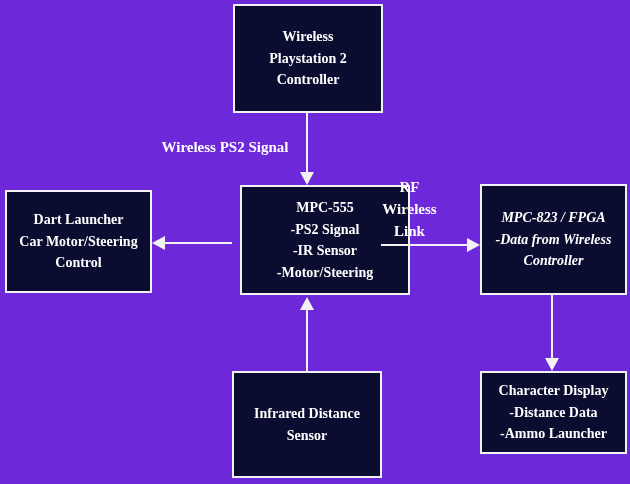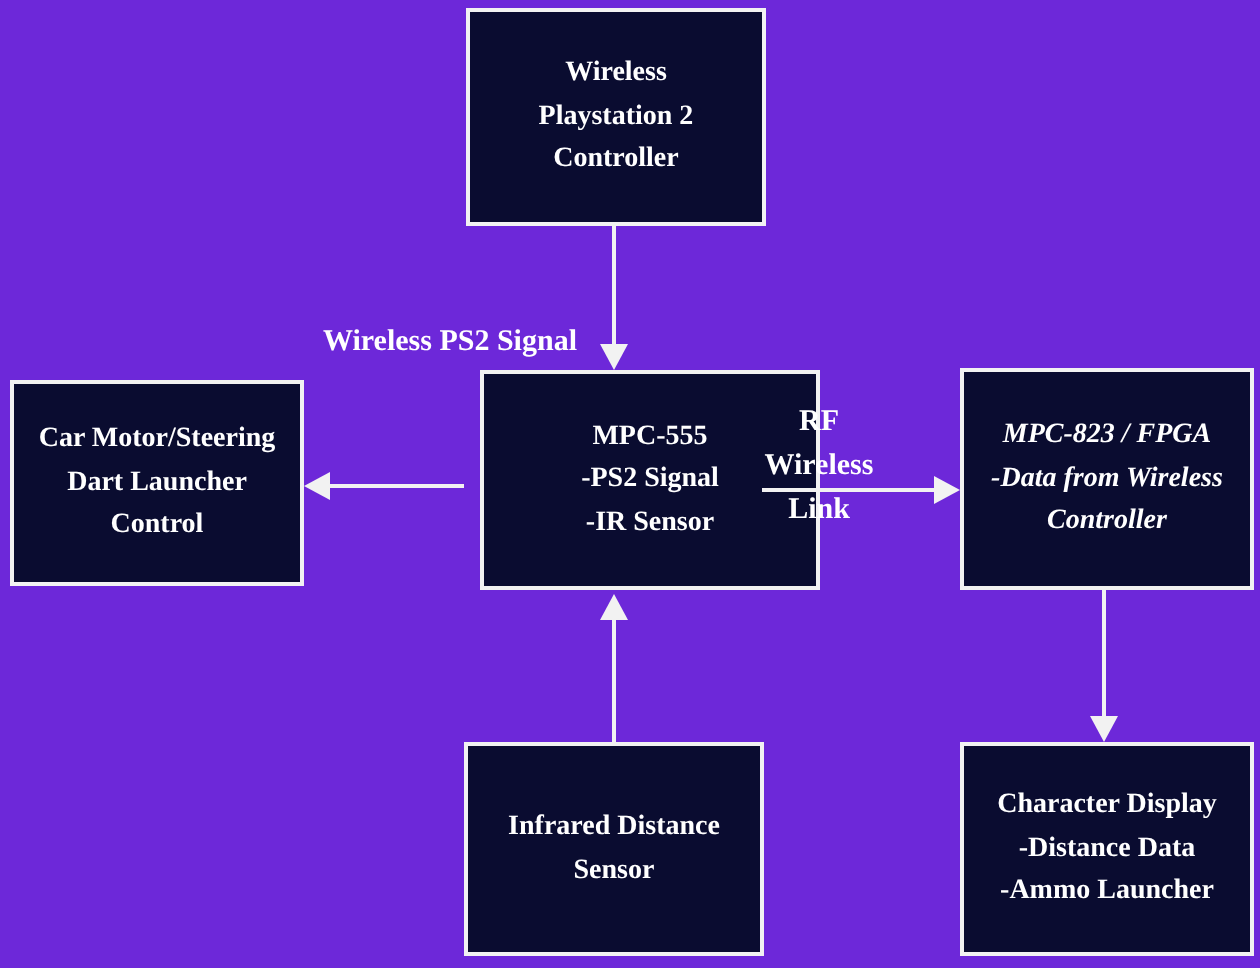--- a/index.html
+++ b/index.html
@@ -27,30 +27,29 @@
     flex-direction: column;
     justify-content: center;
     align-items: center;
     text-align: center;
   }
   .box-controller { left: 233px; top: 4px;   width: 150px; height: 109px; }
   .box-mpc555     { left: 240px; top: 185px; width: 170px; height: 110px; }
   .box-car        { left: 5px;   top: 190px; width: 147px; height: 103px; }
   .box-mpc823     { left: 480px; top: 184px; width: 147px; height: 111px; font-style: italic; }
   .box-ir         { left: 232px; top: 371px; width: 150px; height: 107px; justify-content: center; }
-  .box-display    { left: 480px; top: 371px; width: 147px; height: 107px; }
+  .box-display    { left: 480px; top: 371px; width: 147px; height: 83px; }
 
   .flabel {
     position: absolute;
     color: #ffffff;
     font-weight: bold;
     font-size: 15px;
     text-align: center;
     line-height: 22px;
-    margin-top: 24px;
   }
   .label-ps2 { left: 151px; top: 136px; width: 148px; }
   .label-rf  { left: 361px; top: 176px; width: 97px; }
 
   .line {
     position: absolute;
     background: #f2f2f2;
   }
   .l-down-top  { left: 306px; top: 113px; width: 2px; height: 60px; }
   .l-right     { left: 381px; top: 244px; width: 87px; height: 2px; }
@@ -76,25 +75,26 @@
   <div class="box box-controller">
     <div>Wireless</div>
     <div>Playstation 2</div>
     <div>Controller</div>
   </div>
 
   <div class="box box-mpc555">
     <div>MPC-555</div>
     <div>-PS2 Signal</div>
     <div>-IR Sensor</div>
+    <div>-Motor/Steering</div>
   </div>
 
   <div class="box box-car">
+    <div>Dart Launcher</div>
     <div>Car Motor/Steering</div>
-    <div>Dart Launcher</div>
     <div>Control</div>
   </div>
 
   <div class="box box-mpc823">
     <div>MPC-823 / FPGA</div>
     <div>-Data from Wireless</div>
     <div>Controller</div>
   </div>
 
   <div class="box box-ir">

